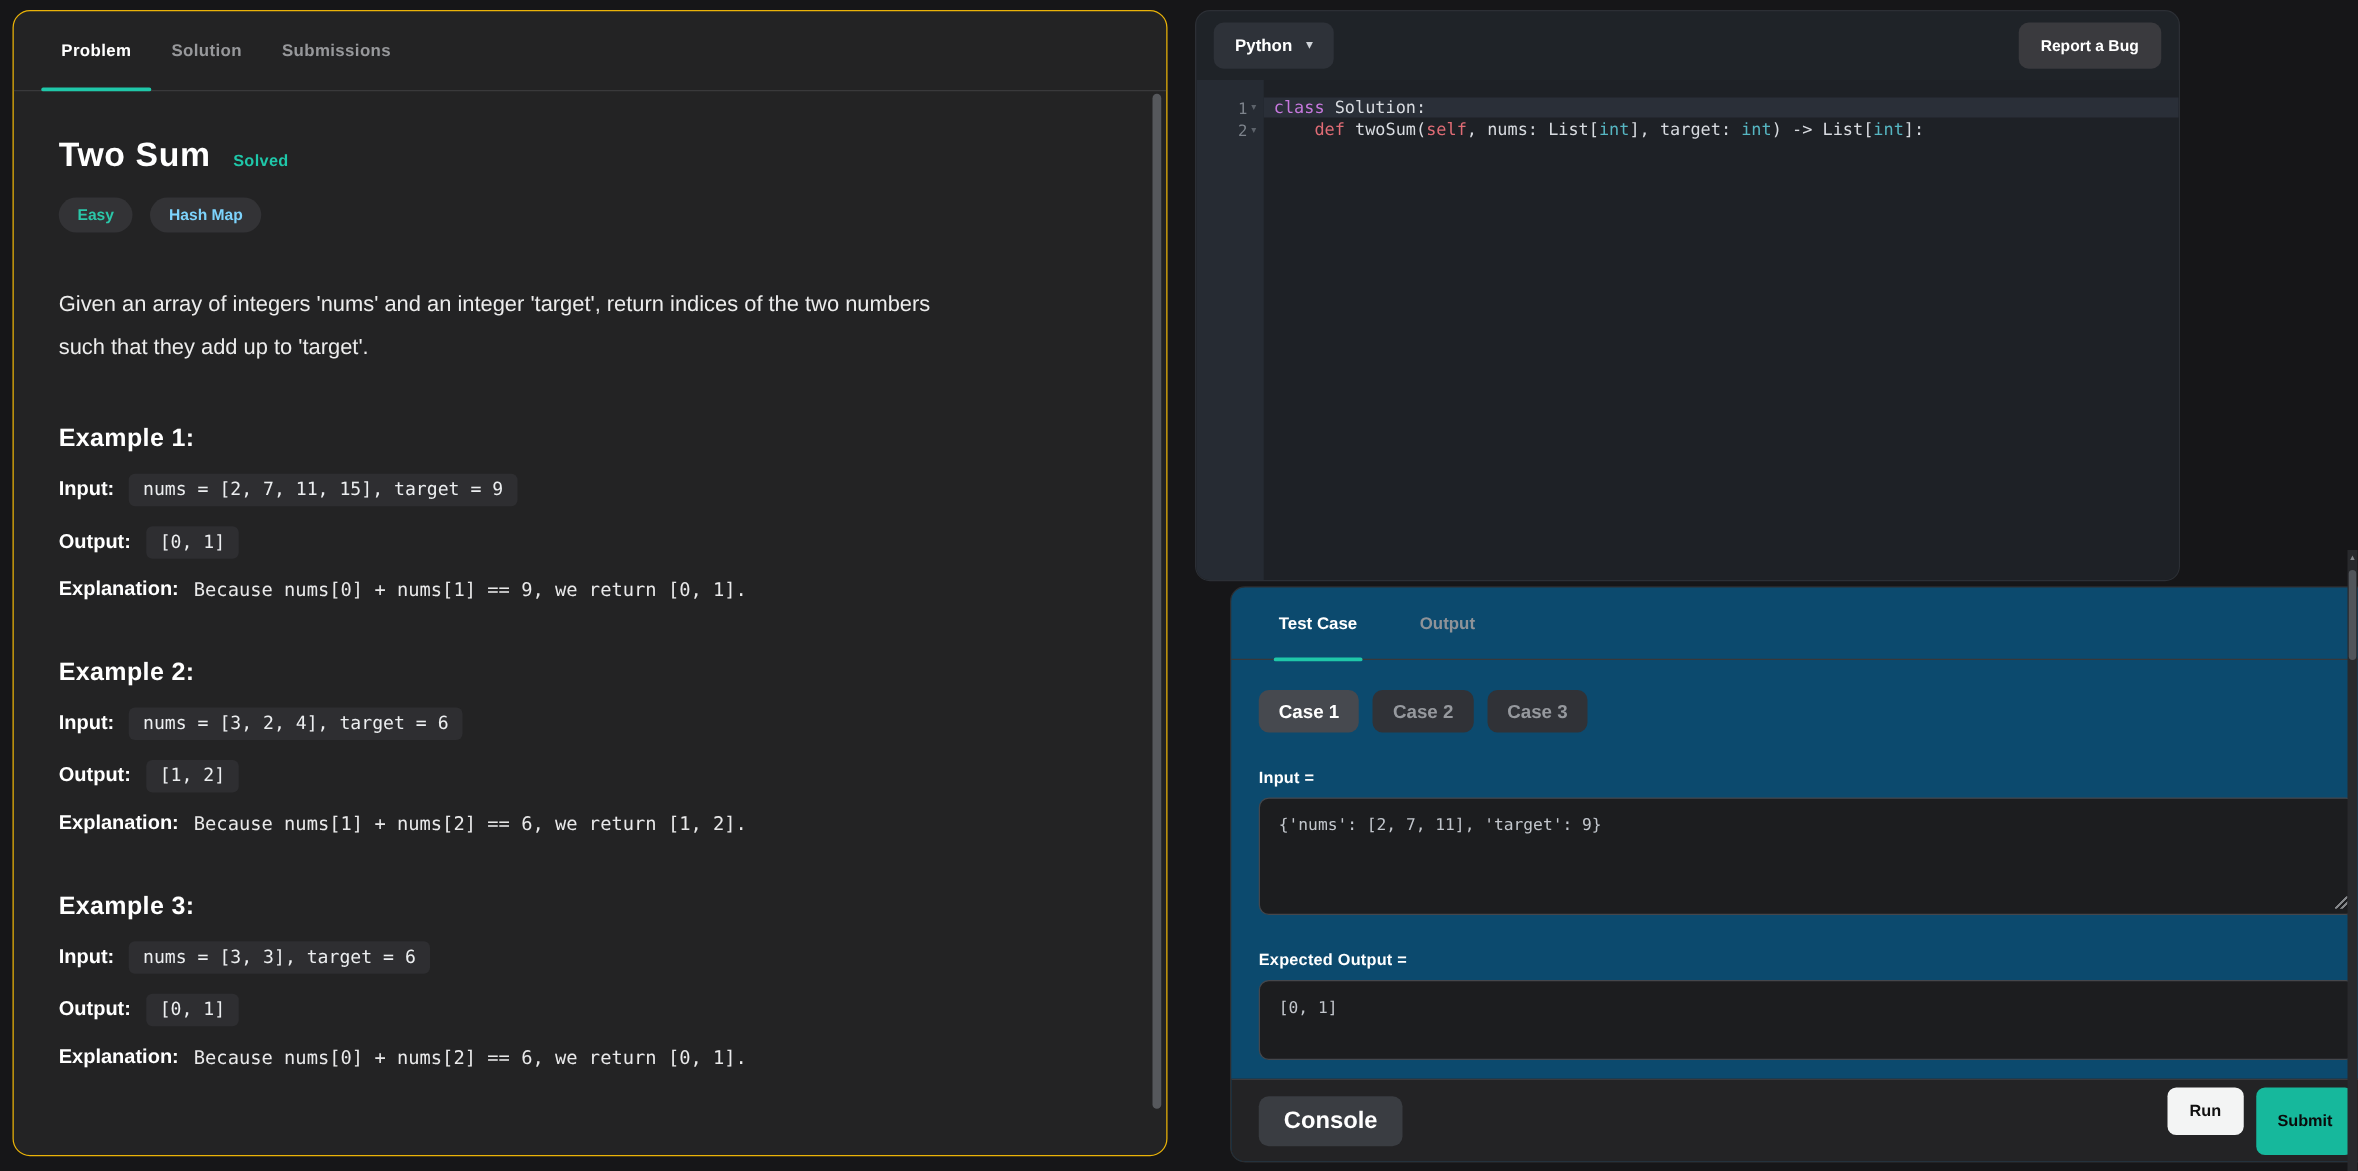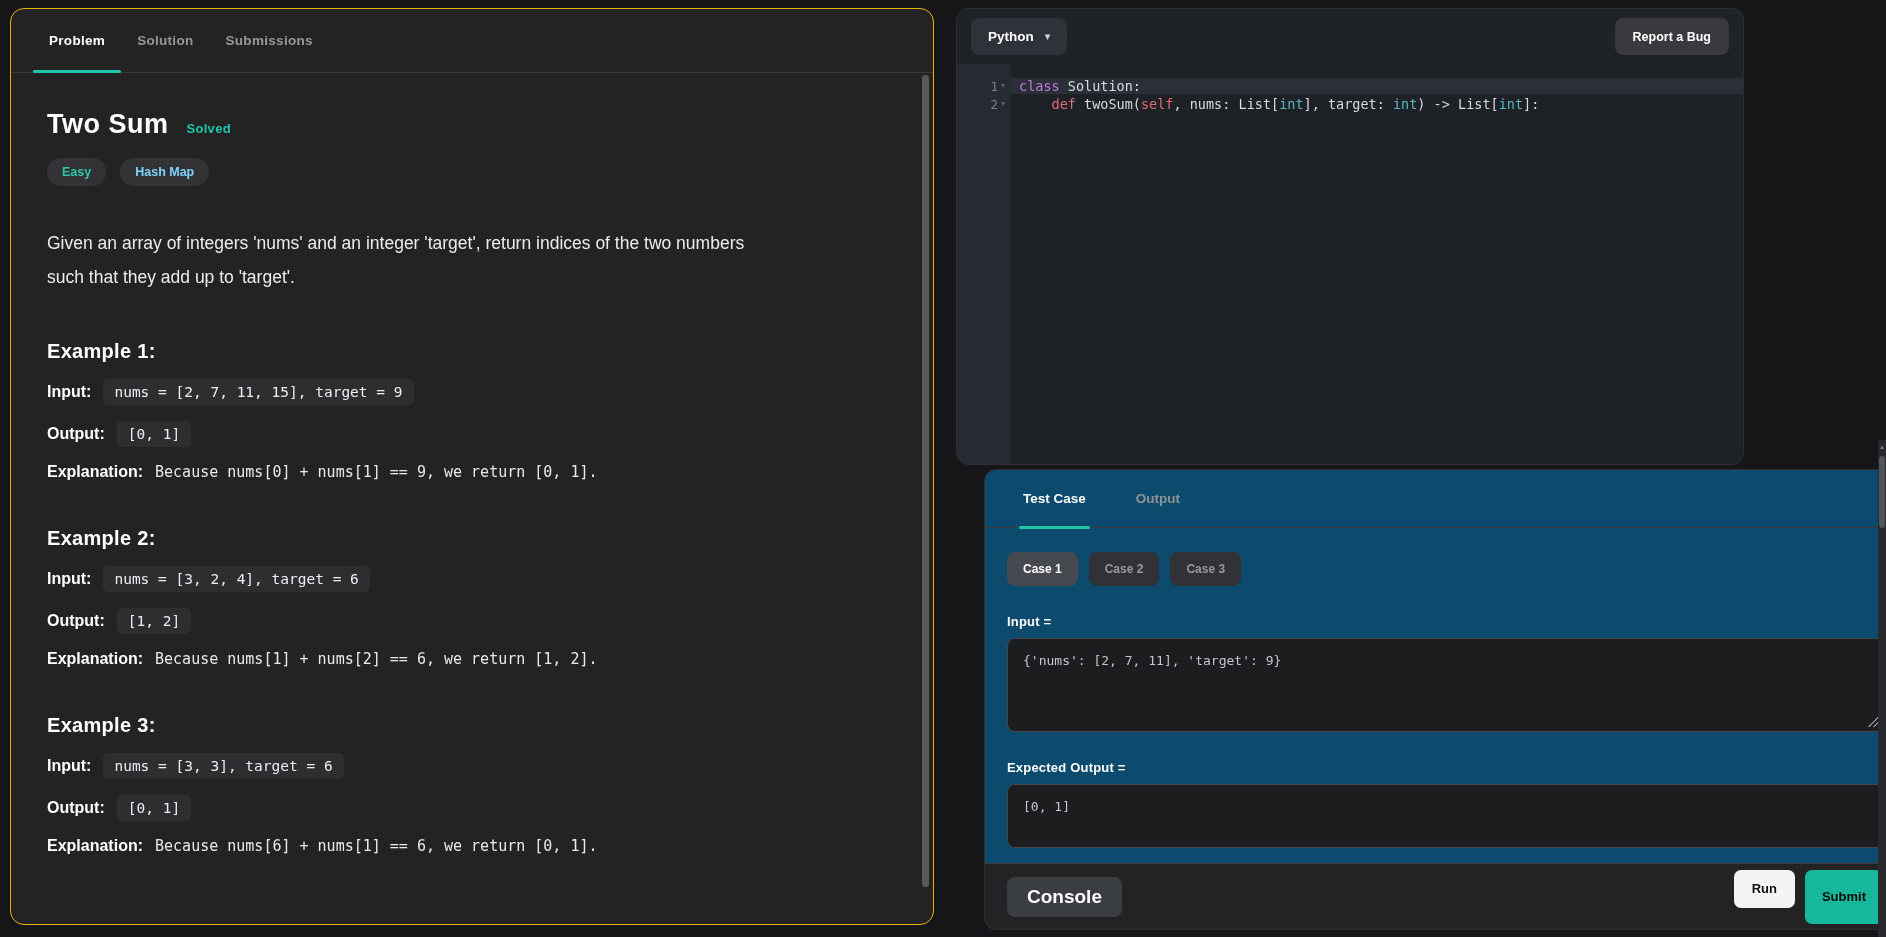--- a/index.html
+++ b/index.html
@@ -63,21 +63,21 @@
     background:#0c4a6e; border:1px solid #2e2e30; border-radius:12px; overflow:hidden; }
   .tabbar2 { height:58px; border-bottom:1px solid #38383a; display:flex; padding:0 34px; gap:42px; }
   .ttab { display:flex; align-items:center; font-size:13.5px; font-weight:bold; color:#8f9398;
     position:relative; cursor:pointer; padding:0 4px; }
   .ttab.active { color:#ffffff; }
   .ttab.active::after { content:""; position:absolute; left:0; right:0; bottom:-2px; height:3px;
     background:#1fc7a9; border-radius:2px; }
   .tc-body { padding:0 22px; }
   .case-row { margin-top:24px; display:flex; gap:11px; }
   .case-btn { height:34px; border-radius:8px; padding:0 16px; display:flex; align-items:center;
-    font-size:12px; font-weight:bold; cursor:pointer; background:#303237; color:#96999e; }
+    font-size:15px; font-weight:bold; cursor:pointer; background:#303237; color:#96999e; }
   .case-btn.active { background:#46494f; color:#ffffff; }
   .field-label { margin-top:28px; color:#ffffff; font-size:13px; font-weight:bold; letter-spacing:.2px; }
   .ta-wrap { position:relative; margin-top:9px; }
   .ta { width:878px; display:block; background:#1c1d1f; border:1px solid #45474c; border-radius:8px;
     padding:13px 15px; font-family:"DejaVu Sans Mono", monospace; font-size:13px; color:#c3c7cd;
     resize:none; outline:none; line-height:18px; }
   .ta.input-ta { height:94px; }
   .ta.output-ta { height:64px; }
   .resize-handle { position:absolute; right:5px; bottom:5px; width:10px; height:10px;
     background:
@@ -154,21 +154,21 @@
     <div class="ex-row">
       <span class="ex-label">Input:</span>
       <span class="chip">nums = [3, 3], target = 6</span>
     </div>
     <div class="ex-row">
       <span class="ex-label">Output:</span>
       <span class="chip">[0, 1]</span>
     </div>
     <div class="ex-row">
       <span class="ex-label">Explanation:</span>
-      <span class="mono-text">Because nums[6] + nums[1] == 6, we return [0, 1].</span>
+      <span class="mono-text">Because nums[0] + nums[2] == 6, we return [0, 1].</span>
     </div>
   </div>
 
   <div class="sb-left"></div>
 </div>
 
 <div class="panel-editor">
   <div class="ed-toolbar">
     <div class="lang-btn">
       <span class="lang-label">Python</span>

